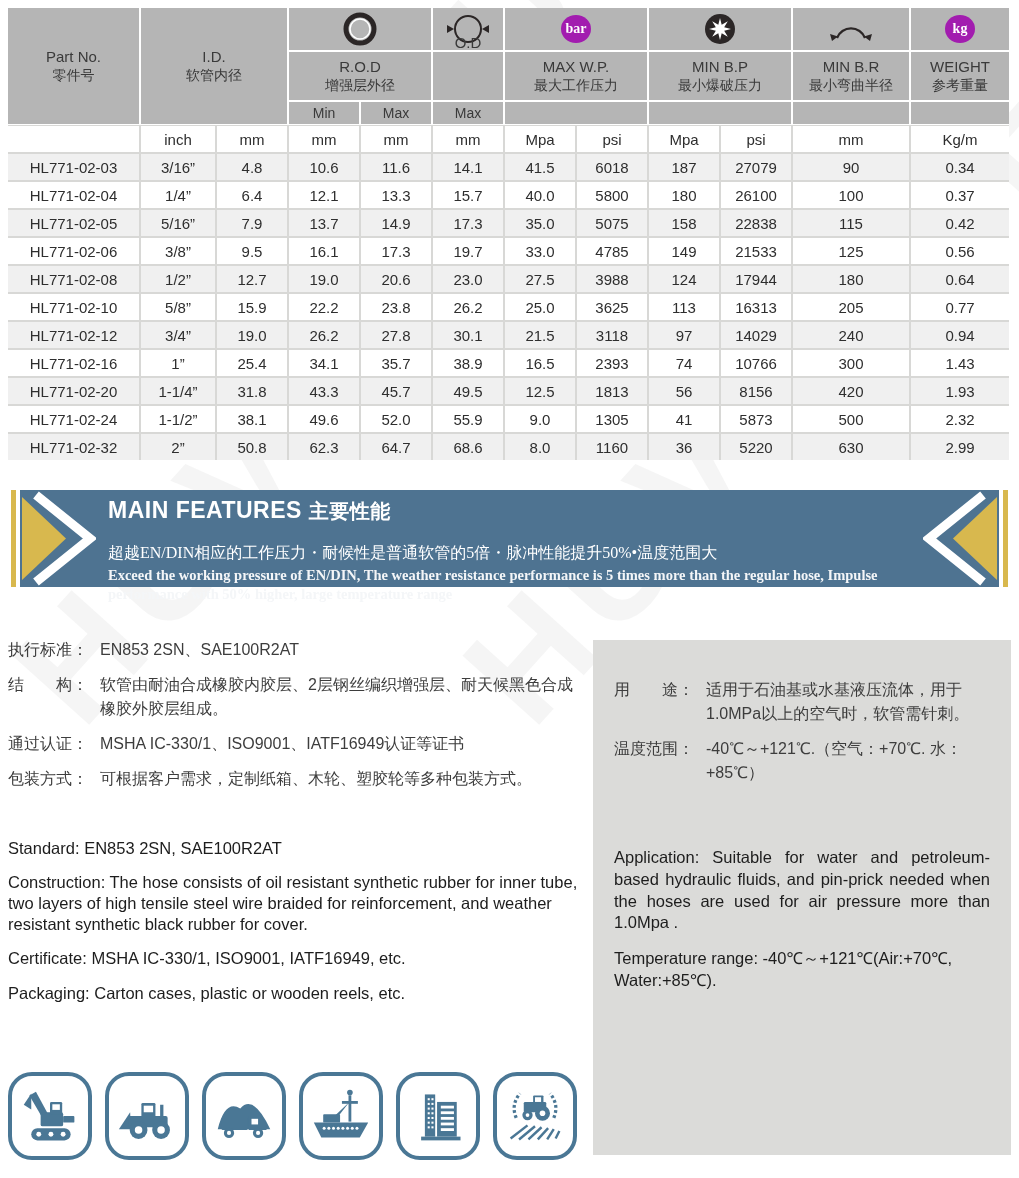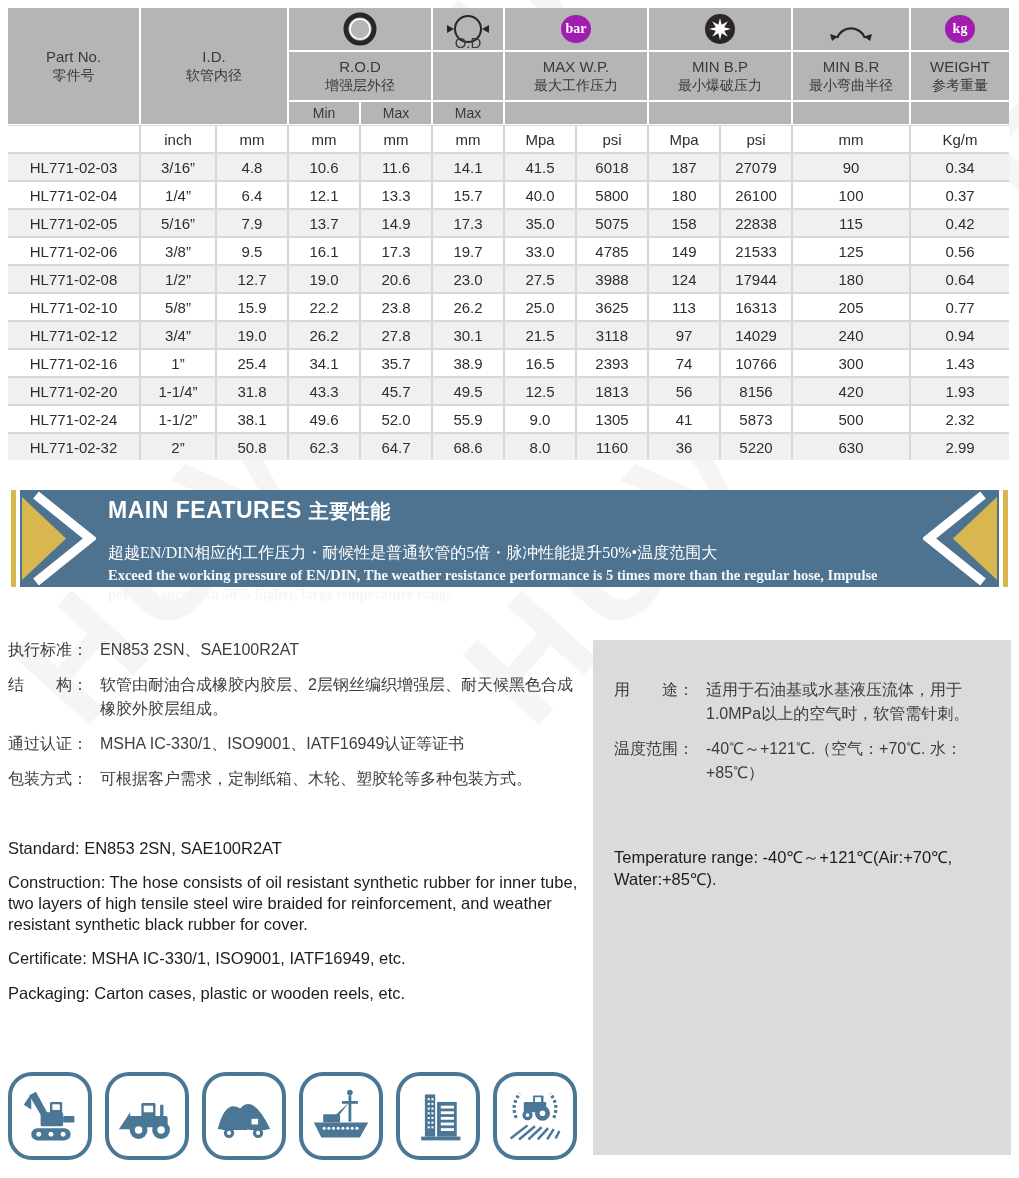--- a/index.html
+++ b/index.html
@@ -364,20 +364,21 @@
   <div class="right-panel">
     <div class="zh-item">
       <span class="lbl">用　　途：</span>
       <span class="txt">适用于石油基或水基液压流体，用于1.0MPa以上的空气时，软管需针刺。</span>
     </div>
     <div class="zh-item">
       <span class="lbl">温度范围：</span>
       <span class="txt">-40℃～+121℃.（空气：+70℃. 水：+85℃）</span>
     </div>
     <div class="rp-en">
+      <p class="just">Application: Suitable for water and petroleum-based hydraulic fluids, and pin-prick needed when the hoses are used for air pressure more than 1.0Mpa .</p>
       <p>Temperature range: -40℃～+121℃(Air:+70℃, Water:+85℃).</p>
     </div>
   </div>
 
   <div class="icons-row">
     <div class="icon-box">
       <svg width="60" height="60" viewBox="0 0 64 64" fill="#4a7795">
         <path d="M24,34 L10,10 L17,6 L30,30 Z"></path>
         <path d="M12,8 L4,20 L12,25 Z"></path>
         <rect x="22" y="28" width="24" height="15" rx="2"></rect>

